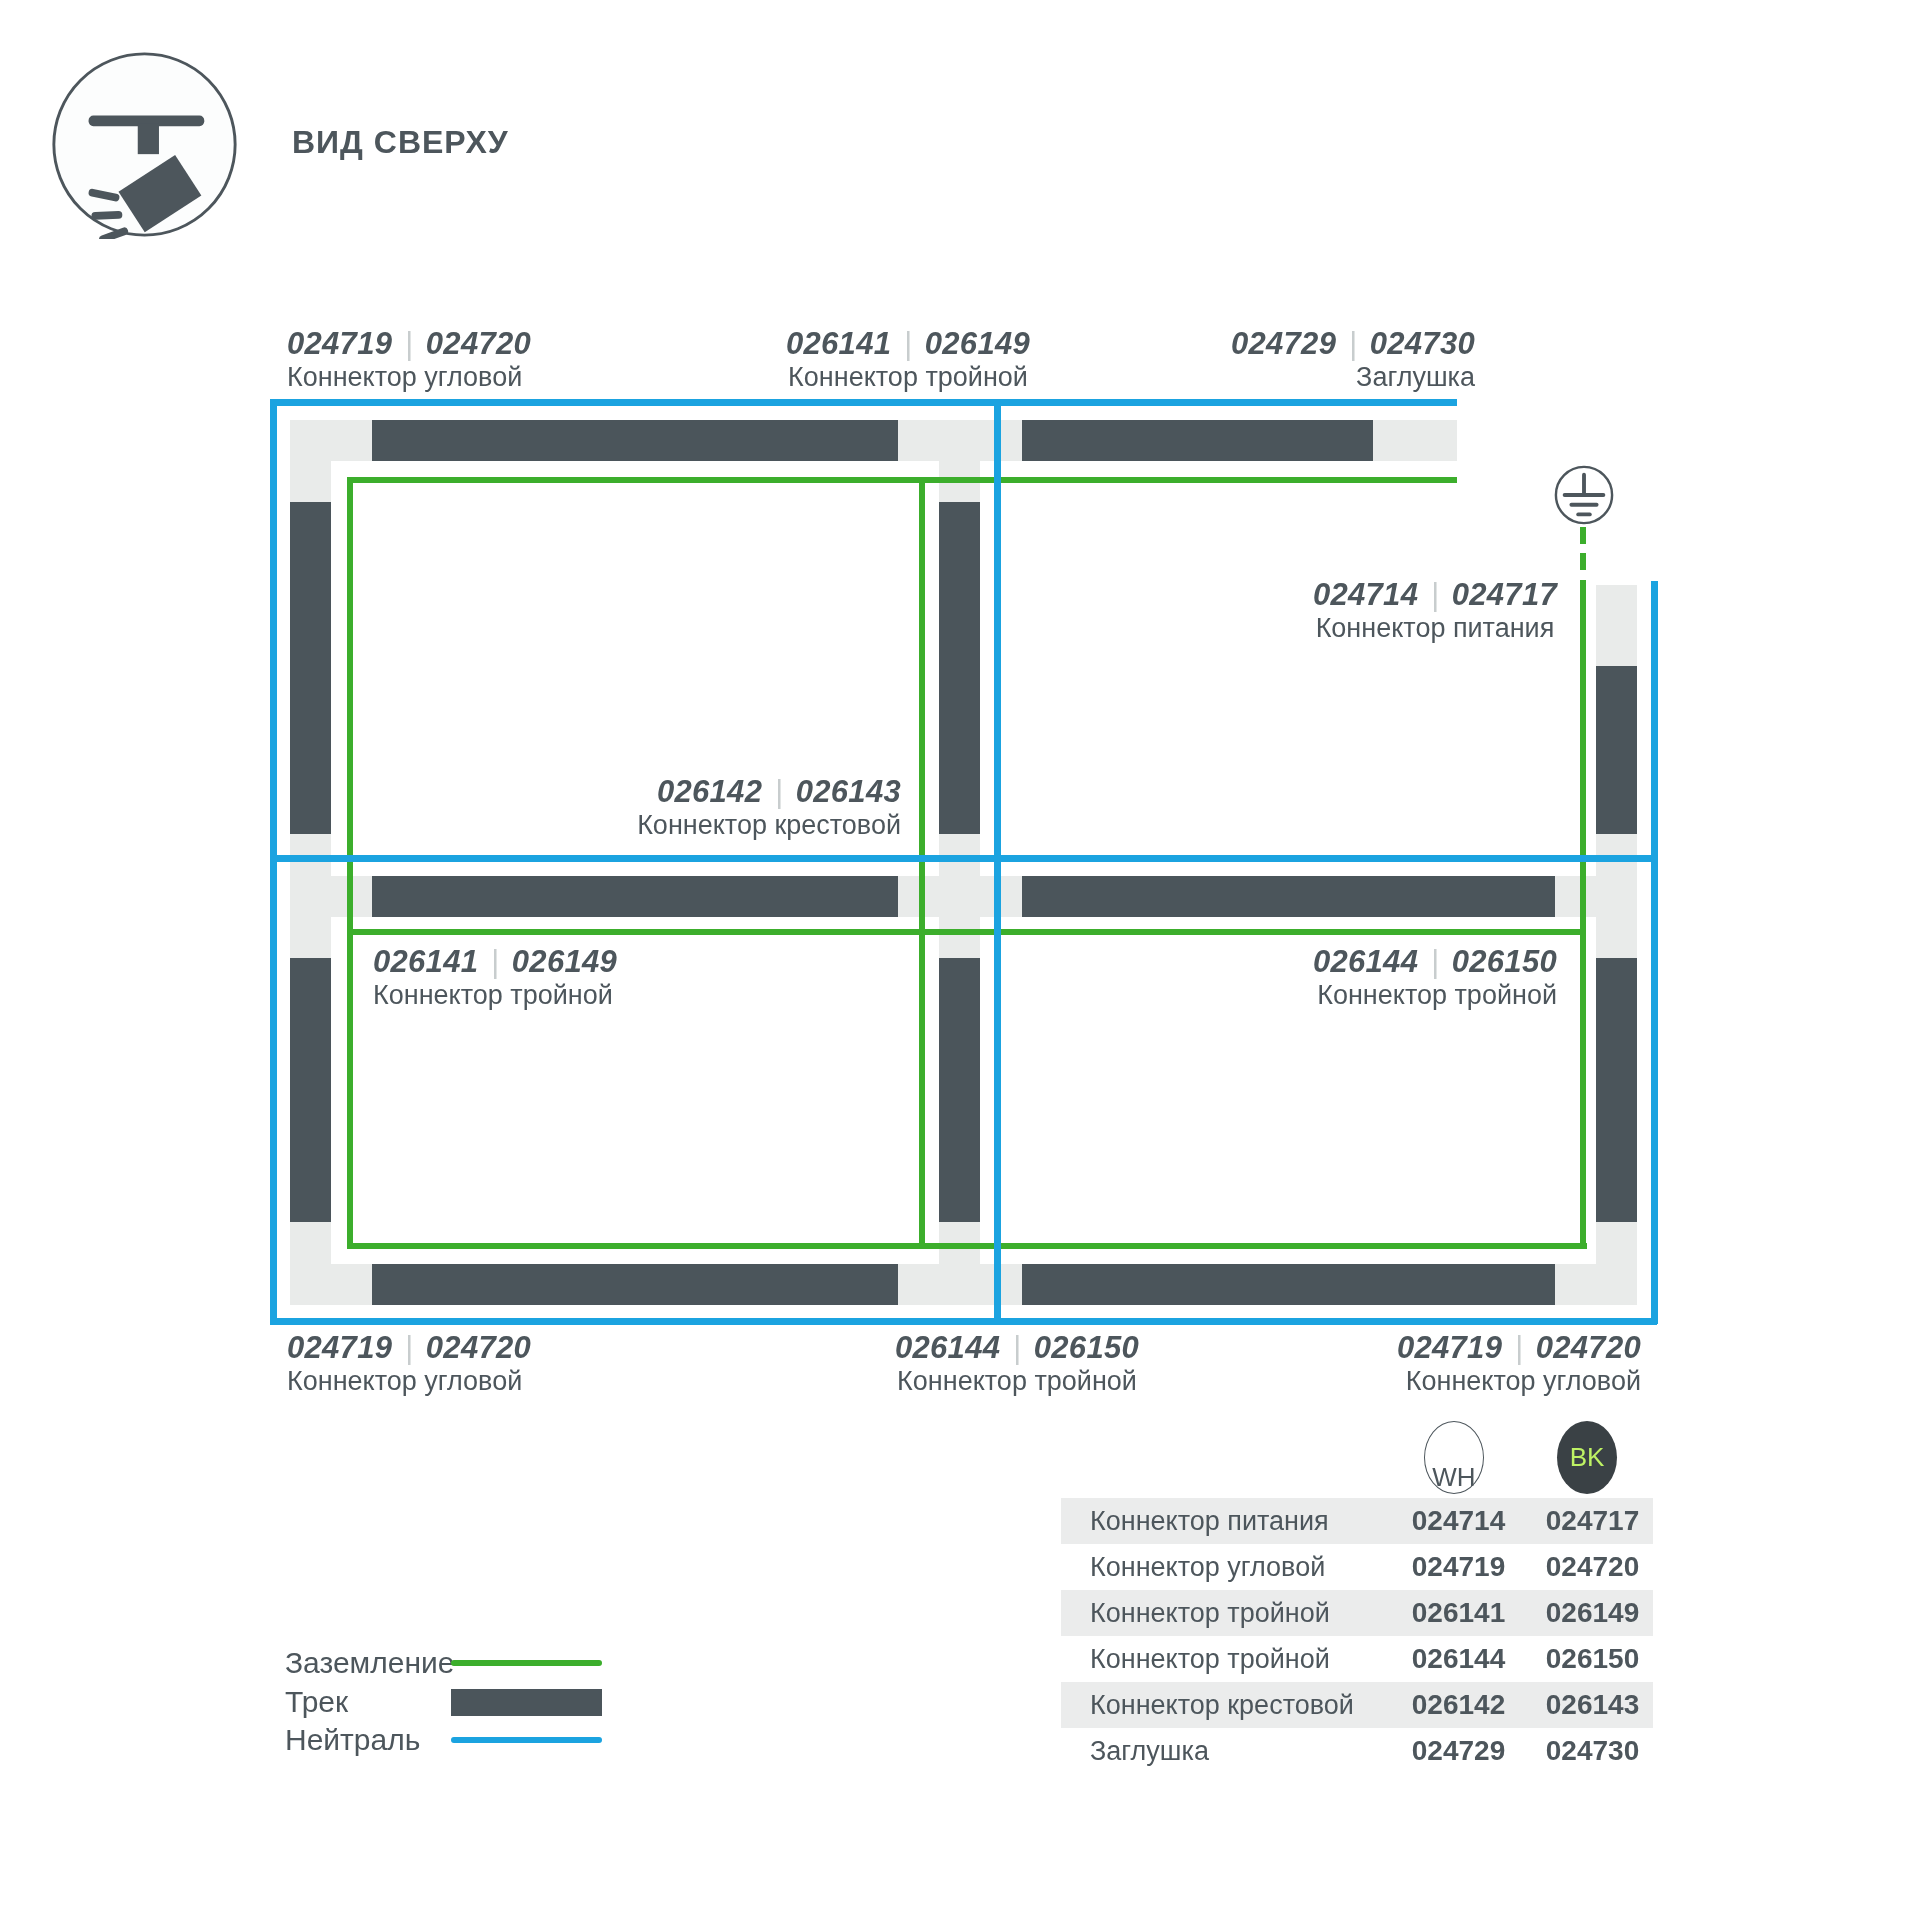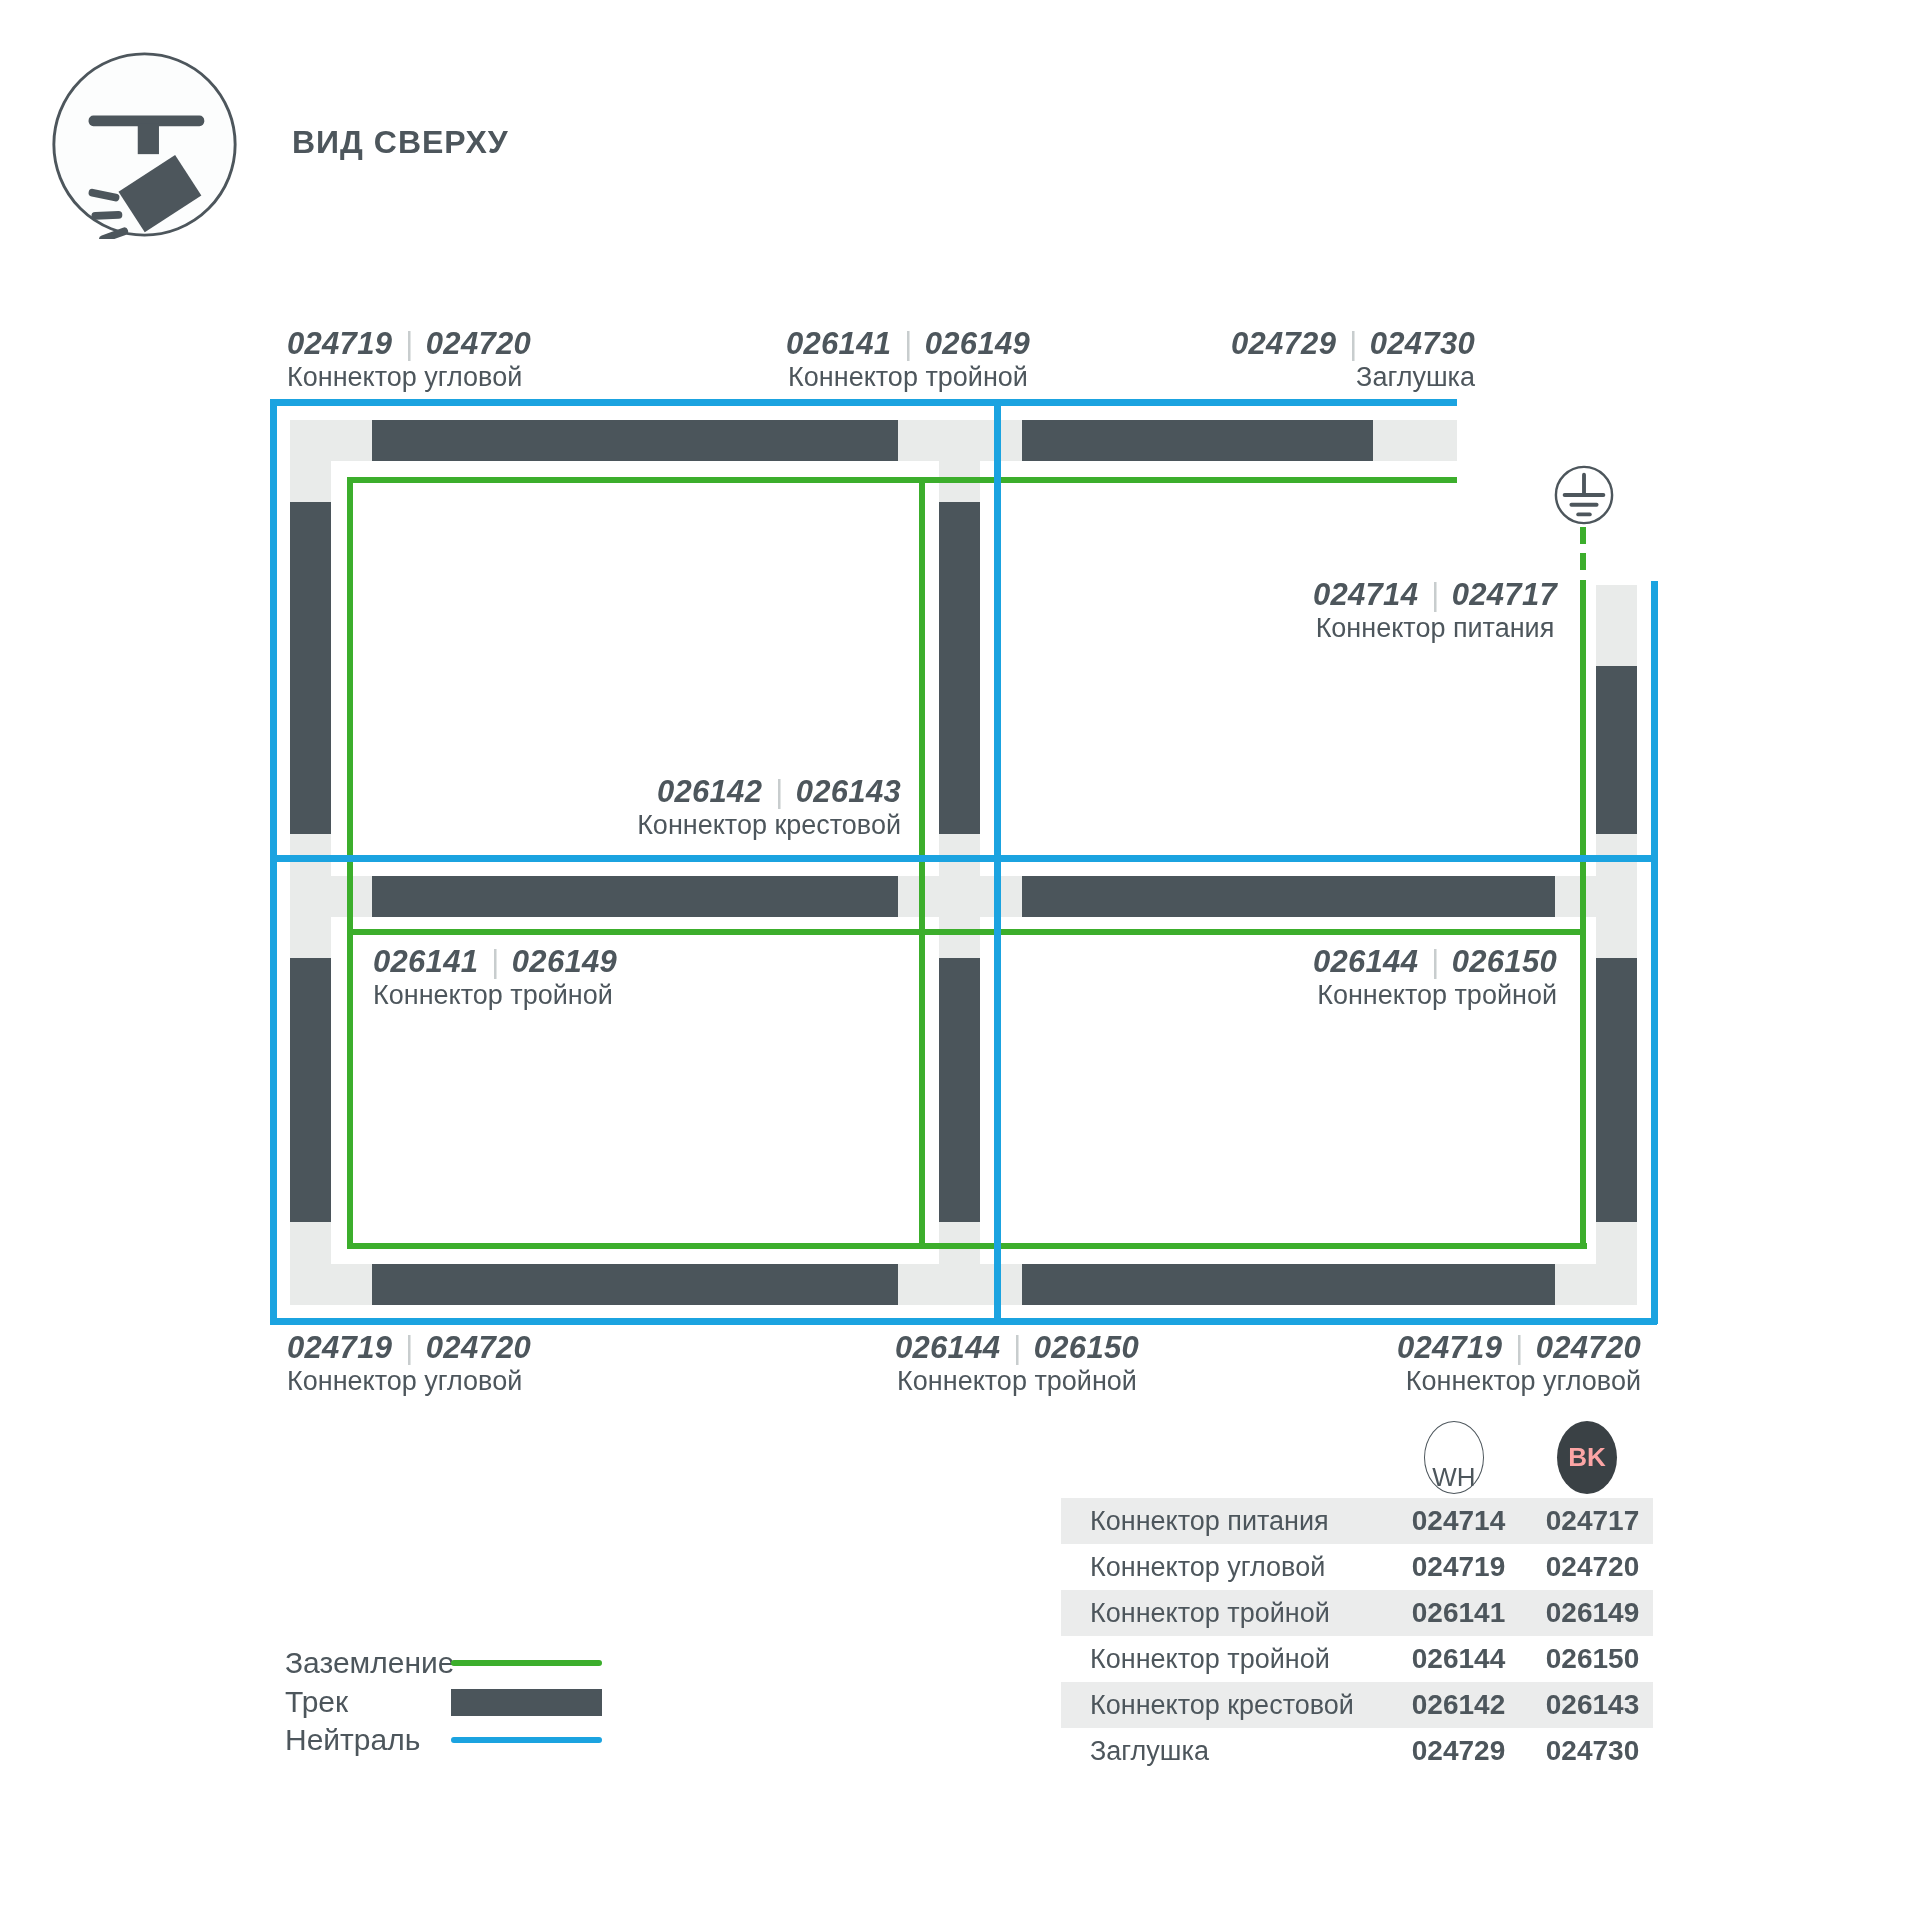--- a/index.html
+++ b/index.html
@@ -44,21 +44,21 @@
   .legend-row .legend-label{font-size:30px;line-height:35px;}
   .legend-swatch{position:absolute;left:166px;}
   .sw-ground{top:14.5px;width:151px;height:6.8px;background:var(--green);border-radius:2.9px;}
   .sw-track{top:4.8px;width:151px;height:27px;background:var(--track);}
   .sw-neutral{top:14.5px;width:151px;height:6.8px;background:var(--blue);border-radius:2.9px;}
 
   
   .col-badge{position:absolute;width:60px;height:73px;border-radius:50%;
     display:flex;align-items:center;justify-content:center;font-size:26px;font-weight:400;}
   .col-badge.wh{background:#fff;border:1.9px solid var(--text);color:var(--text);}
-  .col-badge.bk{background:var(--bk);color:#fca5a5;font-weight:bold;}
+  .col-badge.bk{background:var(--bk);color:#bef264;}
   .price-table{position:absolute;left:1061px;top:1498px;width:592px;}
   .t-row{position:relative;width:592px;height:46px;}
   .t-row:nth-child(odd){background:var(--shade);}
   .t-row .t-label{position:absolute;left:29px;top:0;line-height:46px;font-size:27px;}
   .t-row .t-num{position:absolute;top:0;width:135px;line-height:46px;font-size:28px;font-weight:700;text-align:center;}
   .t-row .t-num.wh{left:330px;}
   .t-row .t-num.bk{left:464px;}
 </style>
 </head>
 <body>

